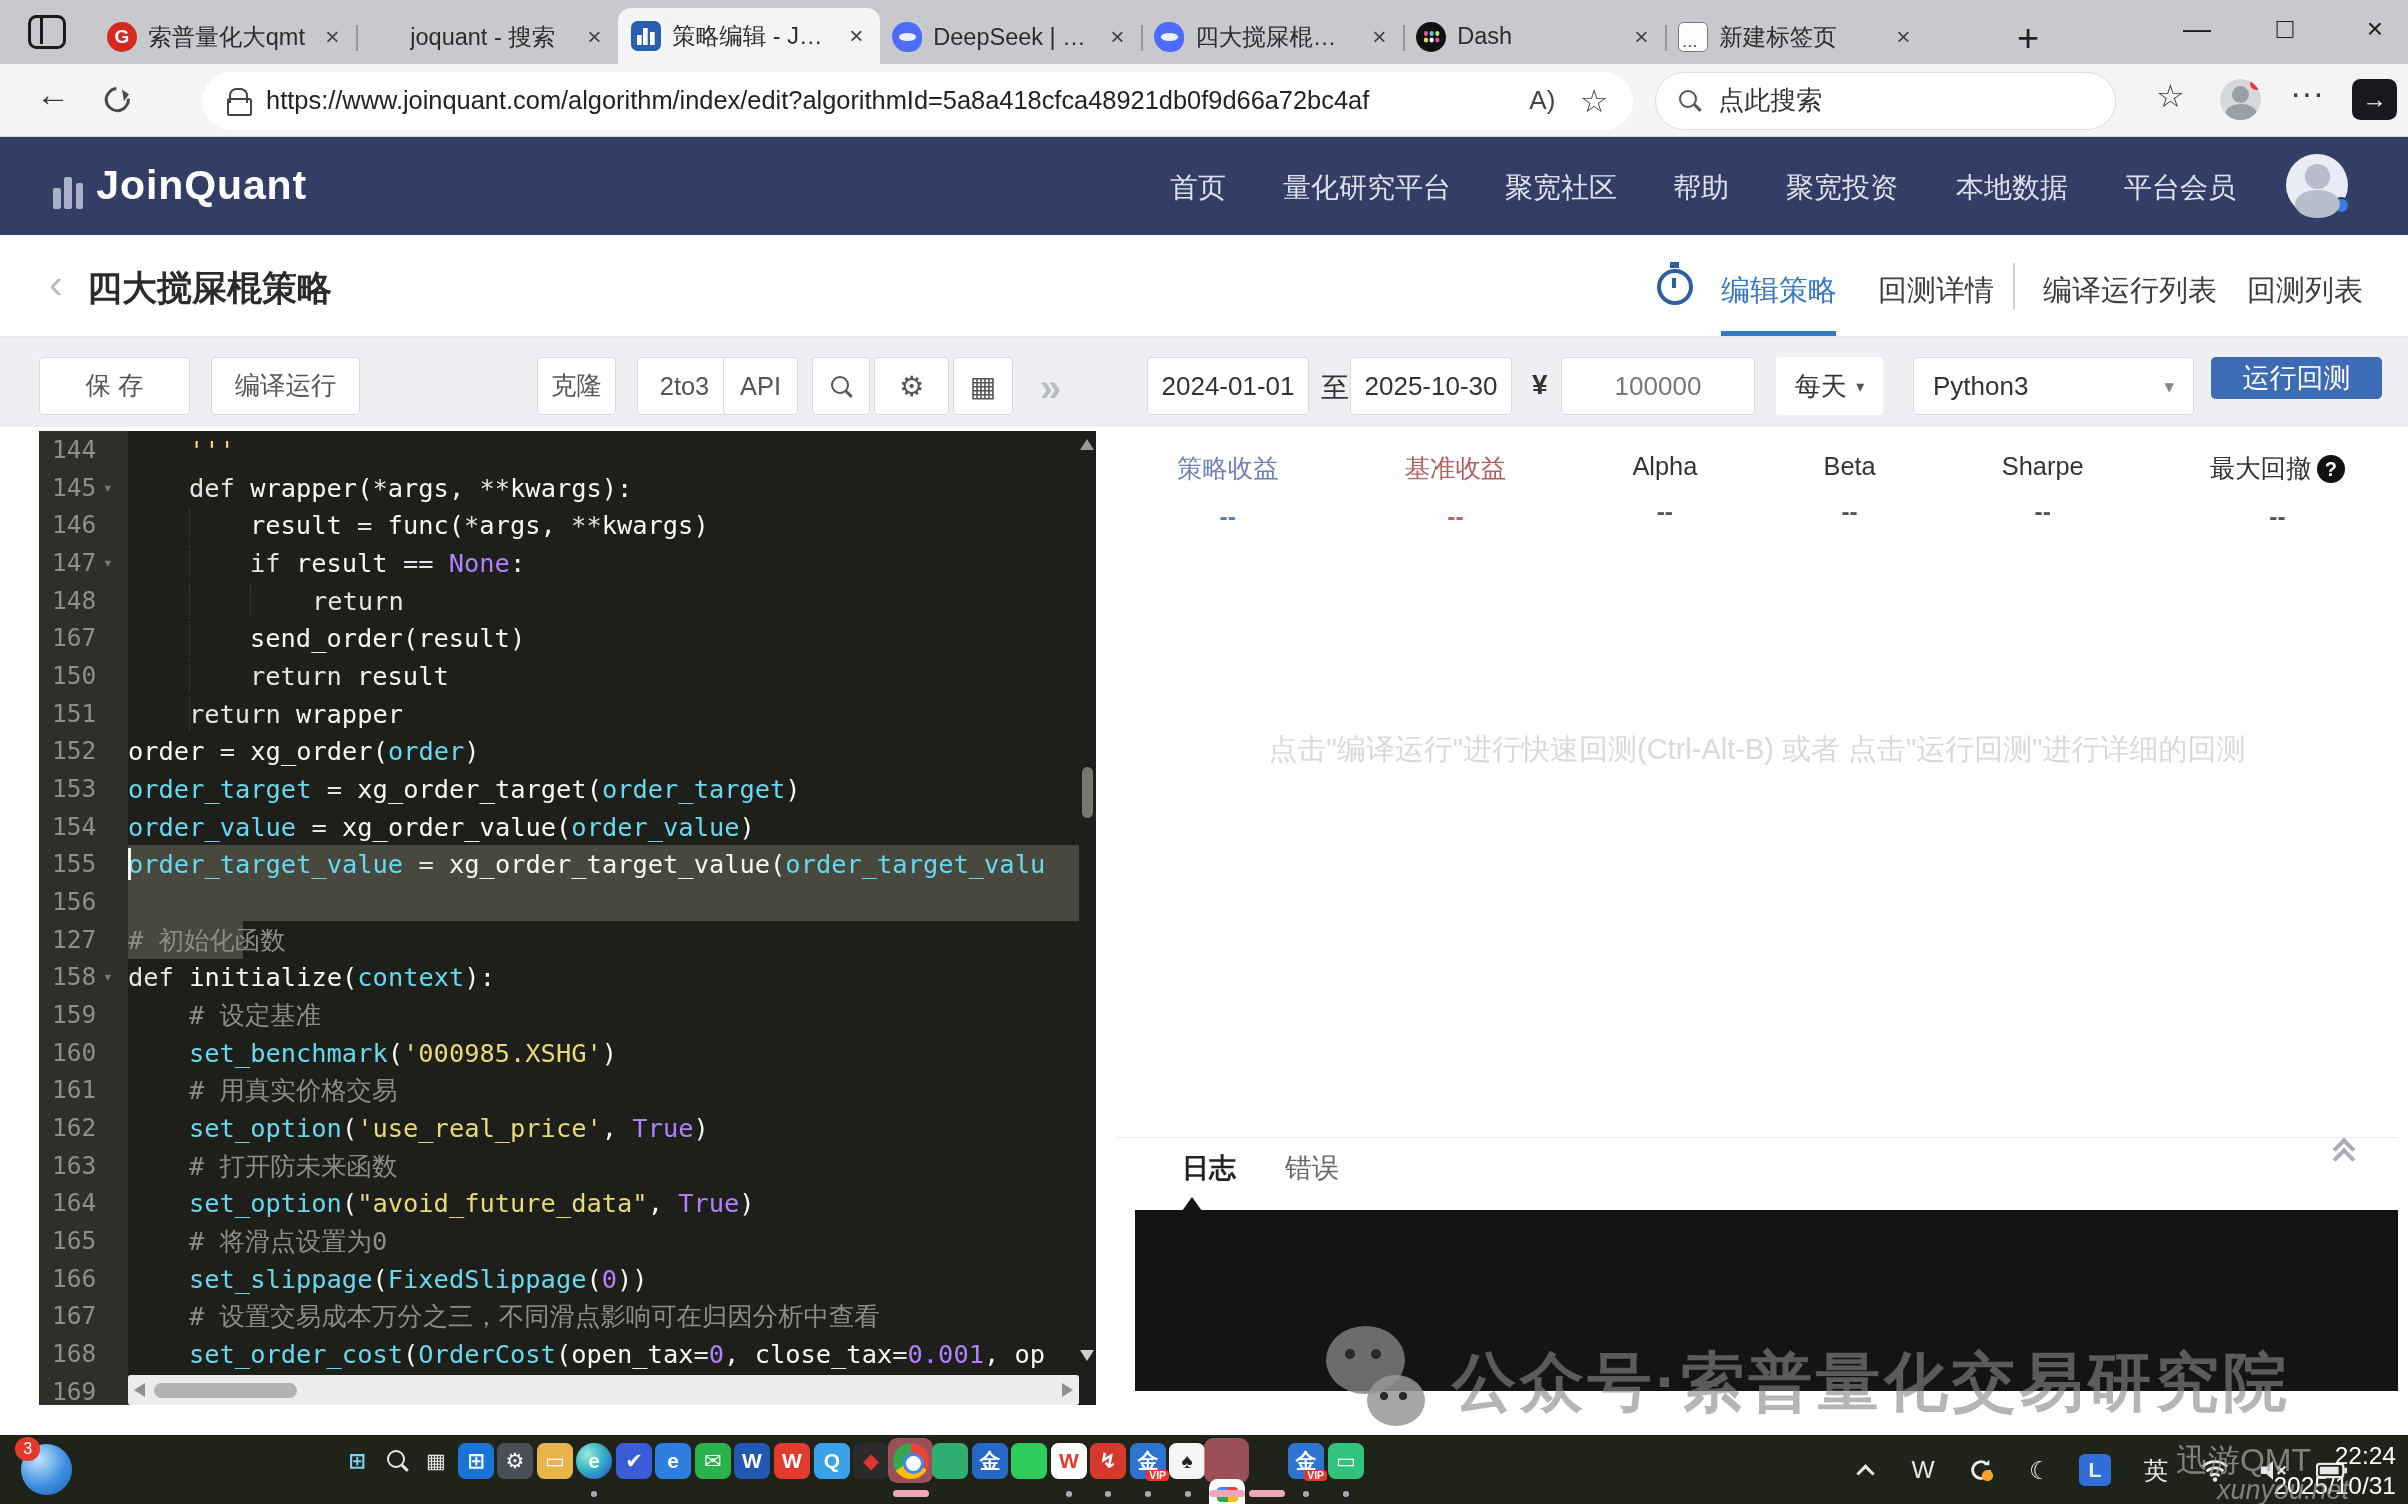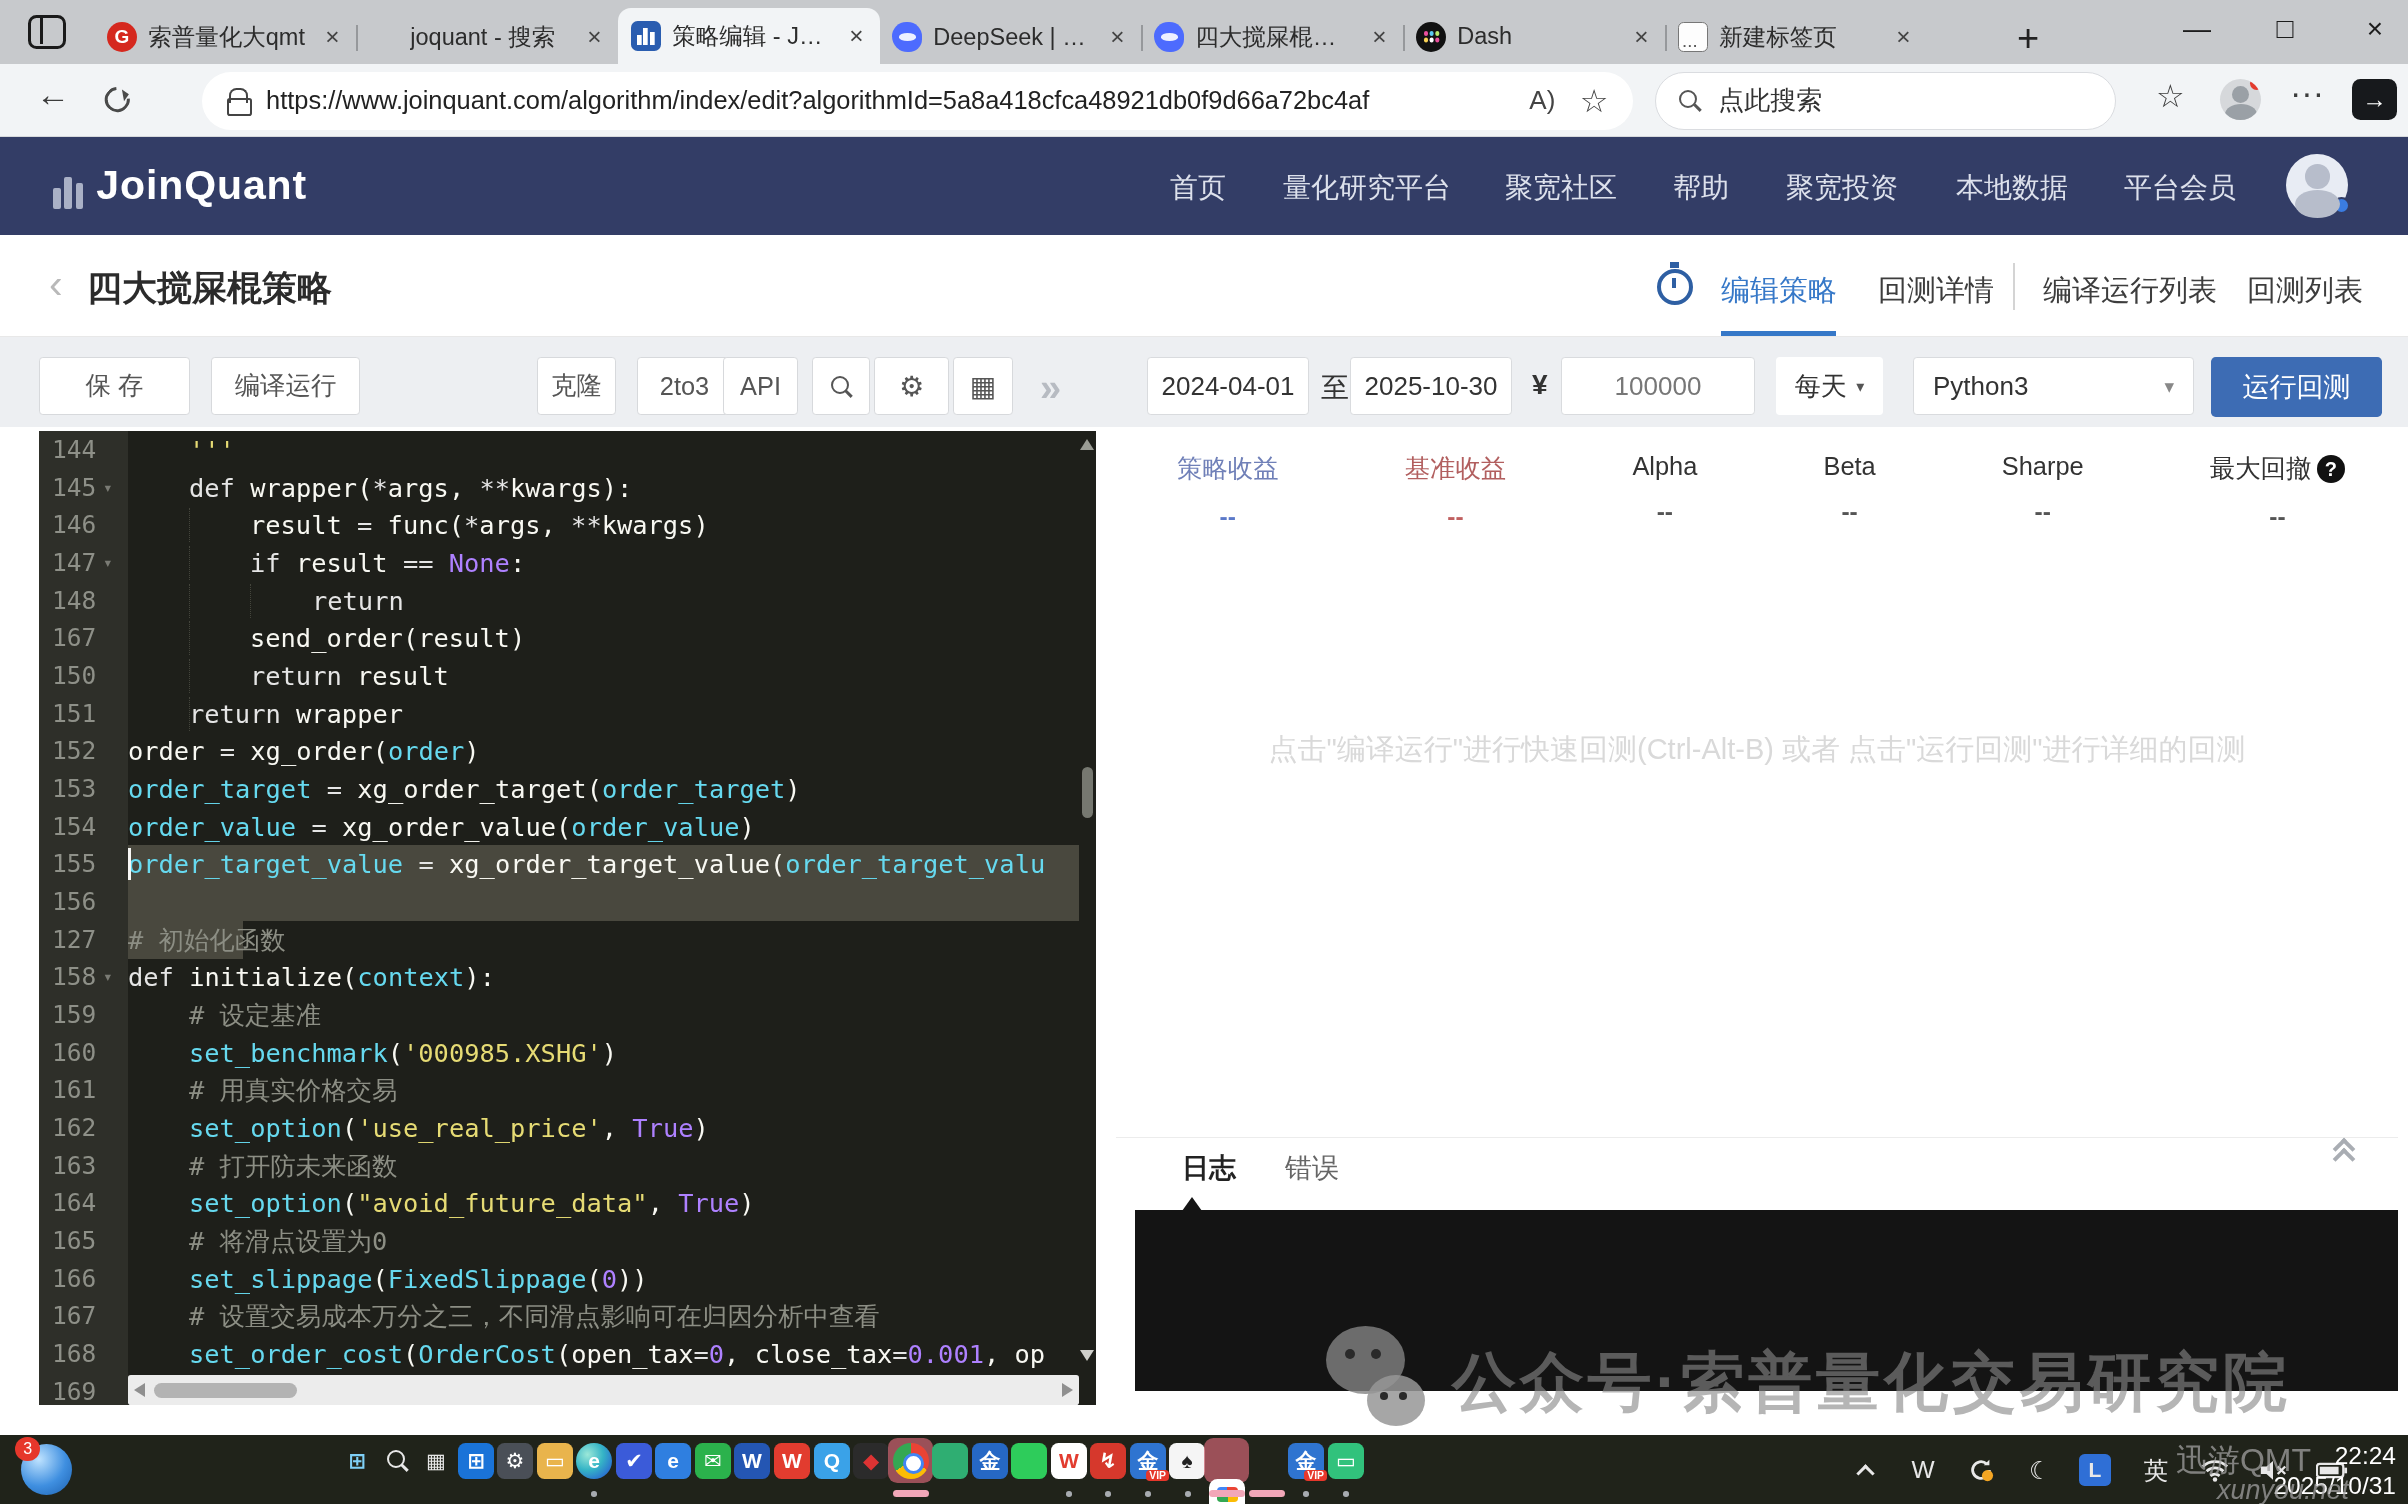--- a/index.html
+++ b/index.html
@@ -73,21 +73,21 @@
   .hunderline{position:absolute;left:1721px;top:96px;width:115px;height:4.7px;background:#3678c8}
   .hdivider{position:absolute;left:2013px;top:28px;width:1.9px;height:47px;background:#d4d4d4}
 
   
   .toolband{position:absolute;left:0;top:337px;width:2409px;height:90px;background:#edeff2}
   .tbtn{position:absolute;top:20px;height:58px;background:#fff;border:0.9px solid #d7d9dc;border-radius:3.8px;font-size:25.4px;color:#555;display:flex;align-items:center;justify-content:center}
   .tbtn .caret{font-size:17px;color:#888;margin-left:7.5px}
   .chevmore{position:absolute;left:1040px;top:30px;font-size:38px;color:#b7bbc2;font-weight:bold}
   .inputbox{position:absolute;top:20px;height:58px;background:#fff;border:0.9px solid #d9dbde;border-radius:3.8px;font-size:26px;color:#333;display:flex;align-items:center;justify-content:center}
   .lbl28{position:absolute;top:32px;font-size:28px;color:#333}
-  .runbtn{position:absolute;left:2211px;top:20px;width:171px;height:60px;background:#3d6cb4;border-radius:4.7px;color:#fff;font-size:27px;display:flex;align-items:center;justify-content:center}
+  .runbtn{position:absolute;left:2211px;top:20px;width:171px;height:42px;background:#3d6cb4;border-radius:4.7px;color:#fff;font-size:27px;display:flex;align-items:center;justify-content:center}
 
   
   .editor{position:absolute;left:39px;top:431px;width:1057px;height:974px;background:#1e1f1a;overflow:hidden}
   .gutterbar{position:absolute;left:0;top:0;width:89px;height:100%;background:#2e2f29}
   .crow{position:absolute;left:0;width:100%;height:38px;font-family:"DejaVu Sans Mono",monospace;font-size:25.4px;line-height:38px;white-space:pre}
   .lnum{position:absolute;left:0;top:0;width:89px;padding-left:13px;color:#8e9088;font-size:24.5px}
   .foldm{position:absolute;left:64px;top:0;color:#7a7b74;font-size:16px}
   .selbg{position:absolute;top:0;height:38px;background:#49483e}
   .tokens{position:absolute;top:0;height:38px;color:#f8f8f2}
   .guide{position:absolute;top:1.9px;height:34px;border-left:1.9px dotted #44453c}
@@ -278,21 +278,21 @@
       </div>
     <div class="tbtn" style="left:874px;width:75px">
         <span style="font-size:28px;color:#555">⚙</span>
         <span class="caret">▾</span>
       </div>
     <div class="tbtn" style="left:953px;width:60px">
         <span style="font-size:28px;color:#555">▦</span>
       </div>
     <div class="chevmore">»</div>
 
-    <div class="inputbox" style="left:1147px;width:162px">2024-04-01</div>
+    <div class="inputbox" style="left:1147px;width:162px">2024-01-01</div>
     <div class="lbl28" style="left:1321px">至</div>
     <div class="inputbox" style="left:1350px;width:162px">2025-10-30</div>
     <div class="lbl28" style="left:1532px;font-weight:bold">¥</div>
     <div class="inputbox" style="left:1561px;width:194px;color:#777">100000</div>
     <div class="inputbox" style="left:1776px;width:107px;border:none;gap:9.4px">
         <span>每天</span>
         <span style="font-size:16px;color:#555">▾</span>
       </div>
     <div class="inputbox" style="left:1913px;width:281px;justify-content:flex-start;padding:0 19px">
         <span>Python3</span>

